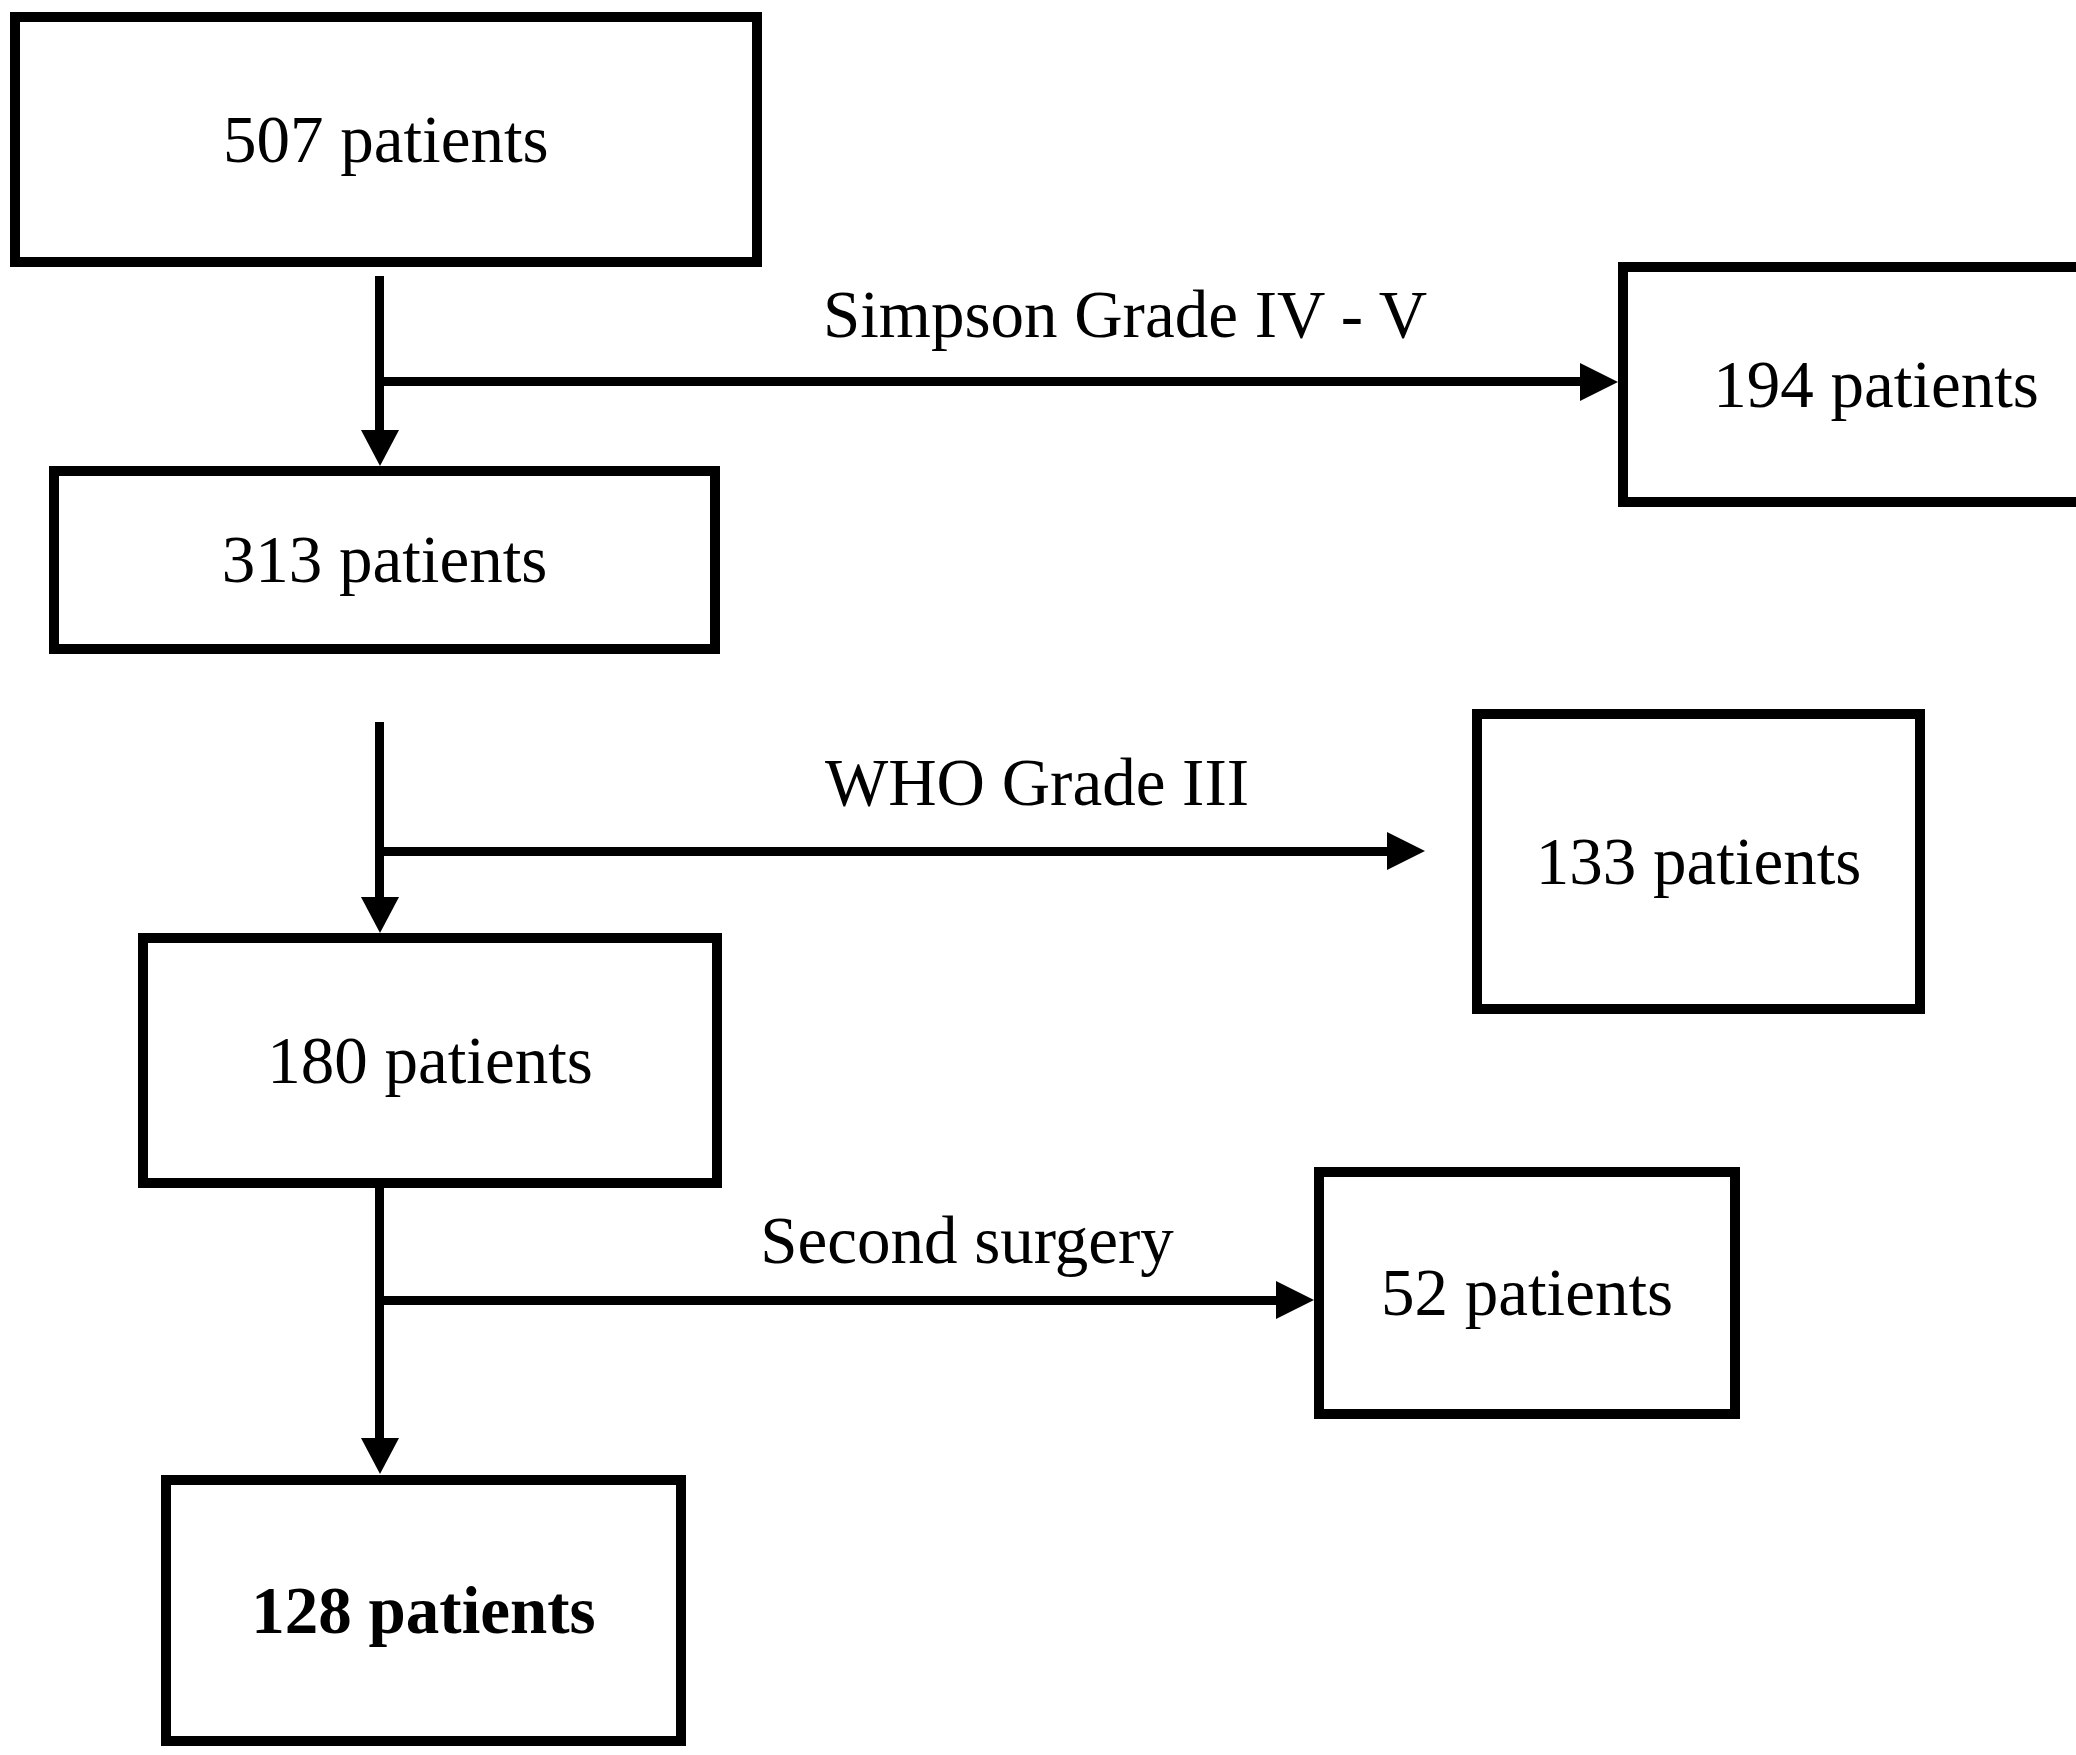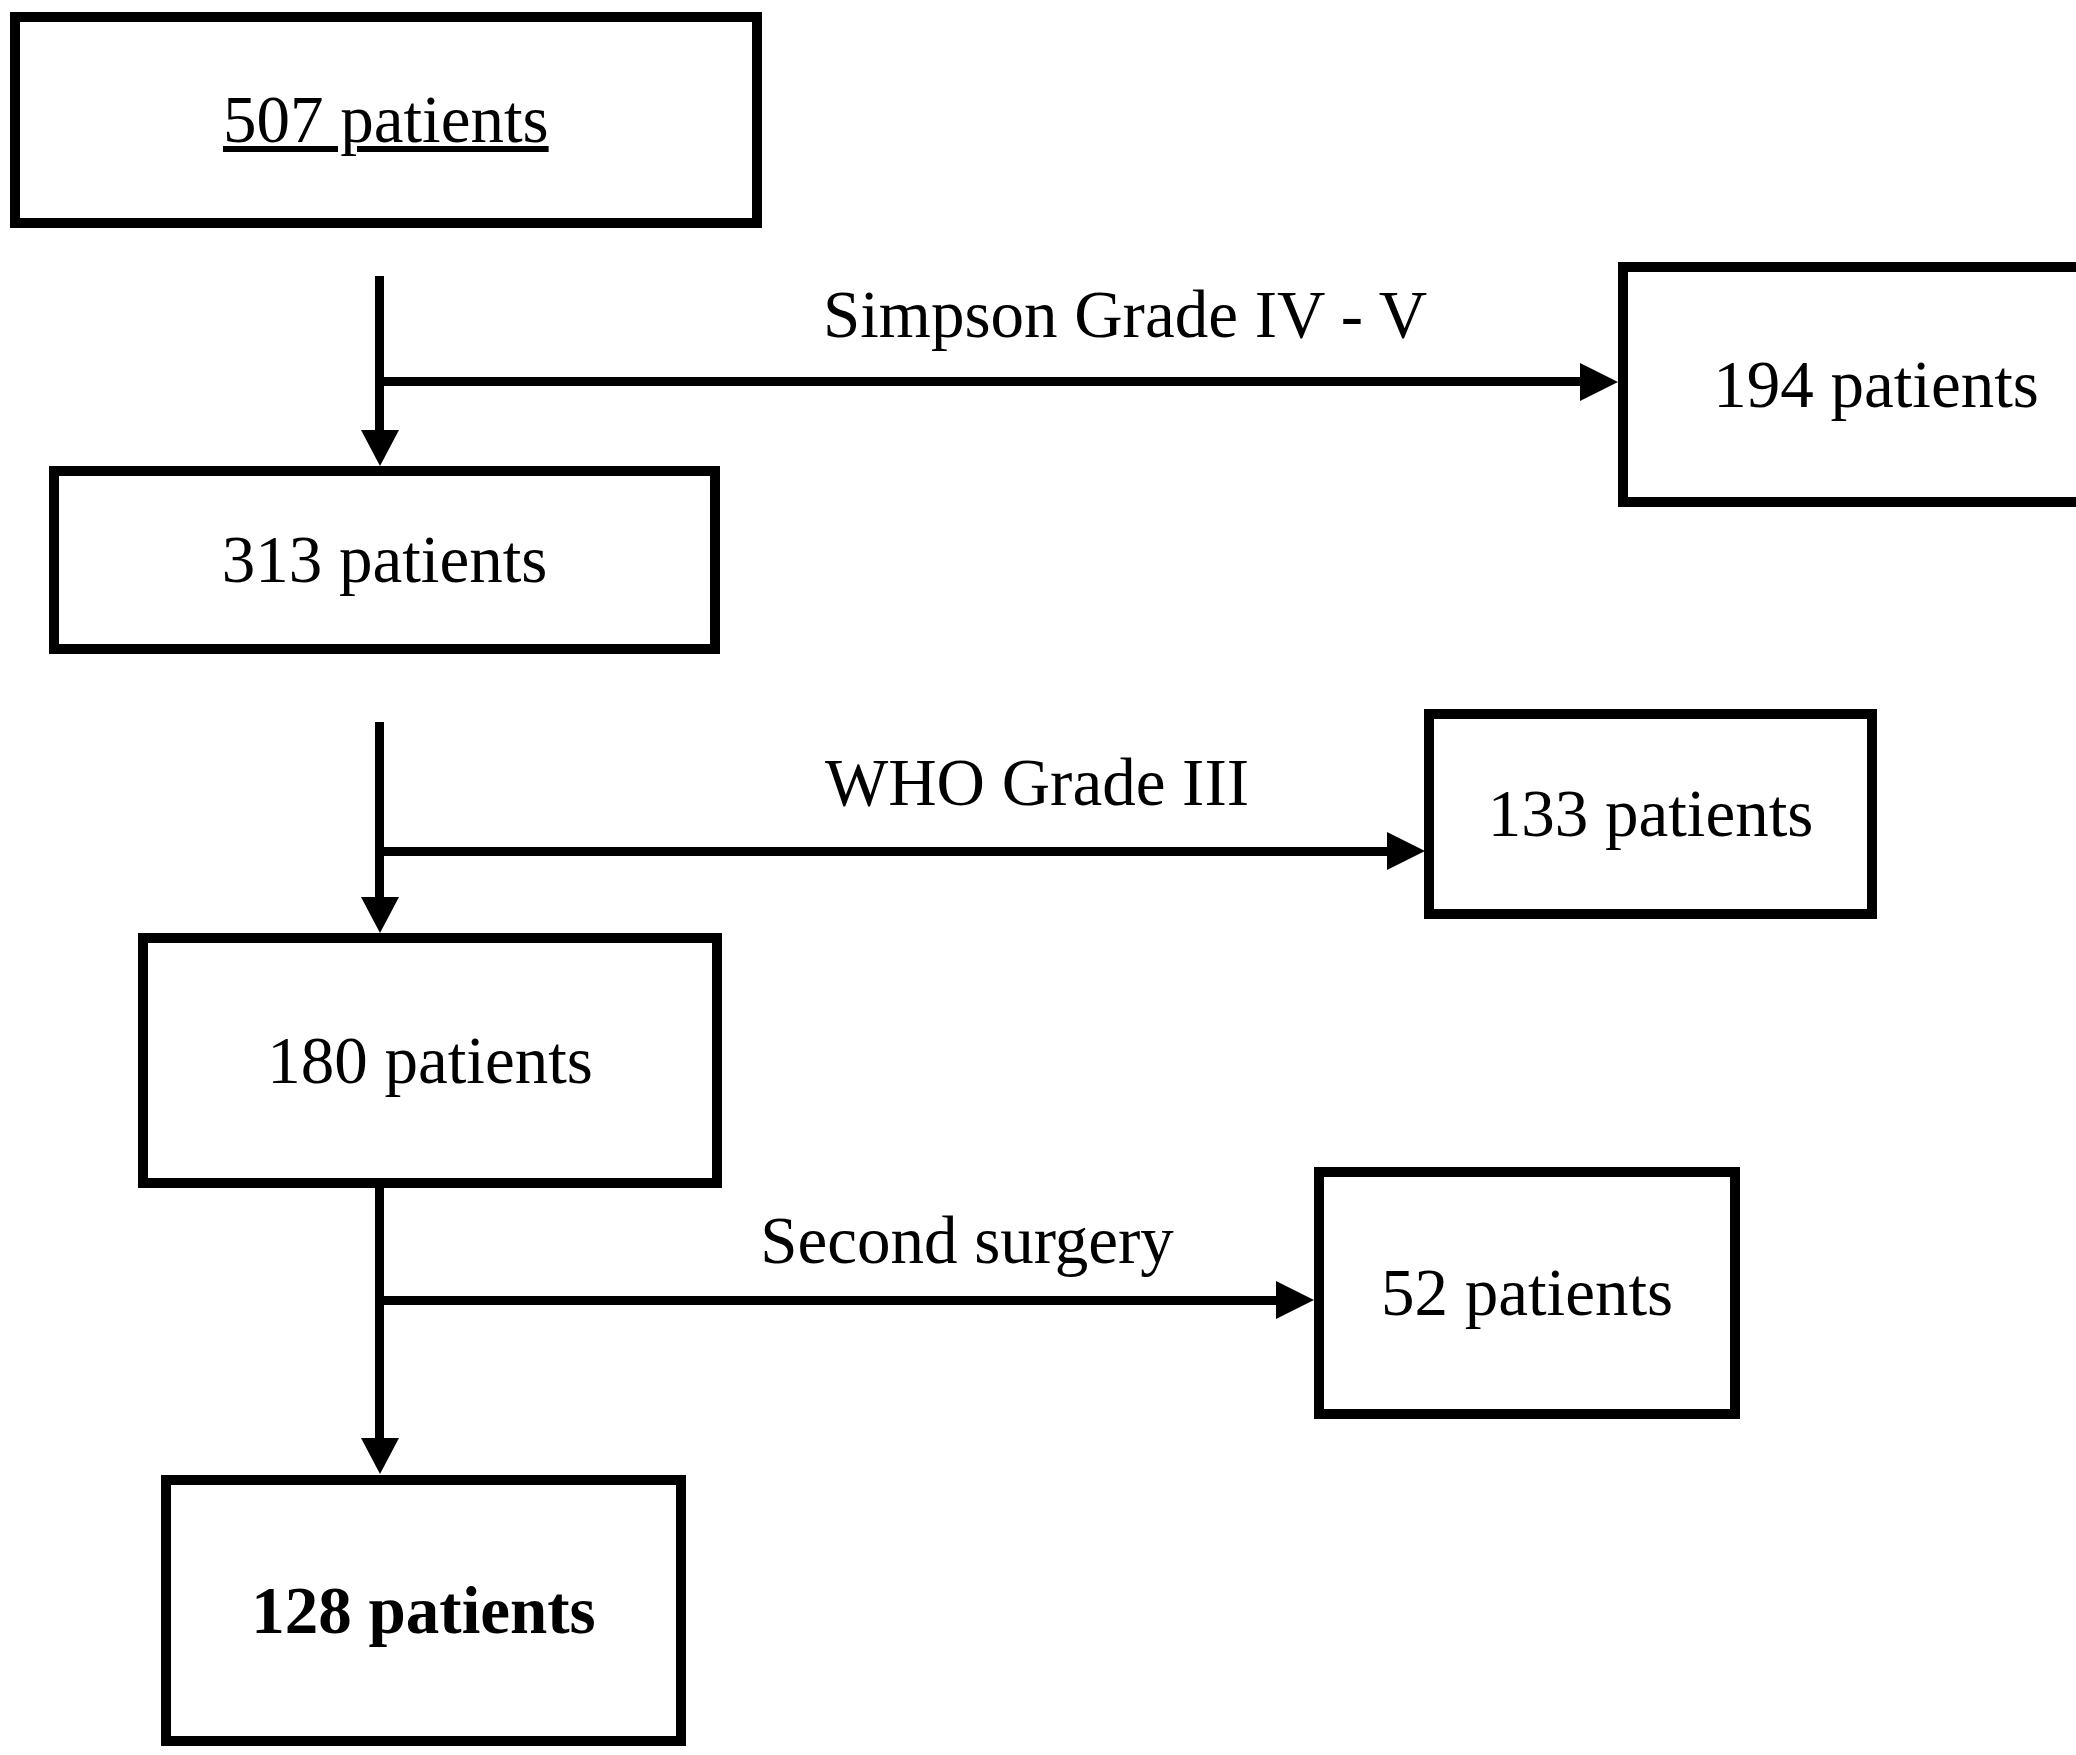--- a/index.html
+++ b/index.html
@@ -24,24 +24,24 @@
     display: flex;
     align-items: center;
     justify-content: center;
     font-size: 67px;
     line-height: 1.1;
     white-space: nowrap;
   }
   .node.bold { font-weight: bold; }
 
   
-  .node-a { left: 9.8px;   top: 12px;   width: 752px; height: 216px; text-decoration: underline; }
+  .node-a { left: 9.8px;   top: 12px;   width: 752px; height: 255px; }
   .node-b { left: 1618px; top: 262px;  width: 516px;  height: 245px; }
   .node-c { left: 49px;   top: 466px;  width: 671px;  height: 188px; }
-  .node-d { left: 1424px; top: 709px; width: 453px;  height: 210px; }
+  .node-d { left: 1472px; top: 709px; width: 453px;  height: 305px; }
   .node-e { left: 94px;  top: 933px; width: 584px;  height: 255px; margin-left: 44px; }
   .node-f { left: 1314px; top: 1167px; width: 426px;  height: 252px; }
   .node-g { left: 161px;  top: 1475px; width: 525px;  height: 271px; }
 
   
   .vline, .hline {
     position: absolute;
     background: #000000;
   }
   .vline { width: 9px; left: 375px; }

